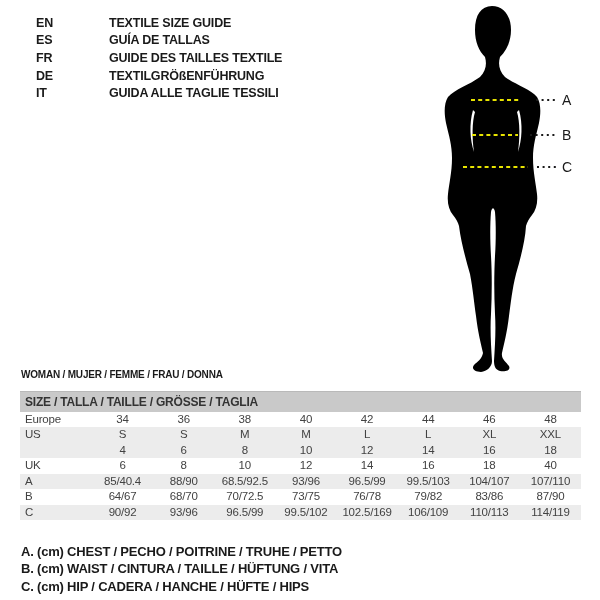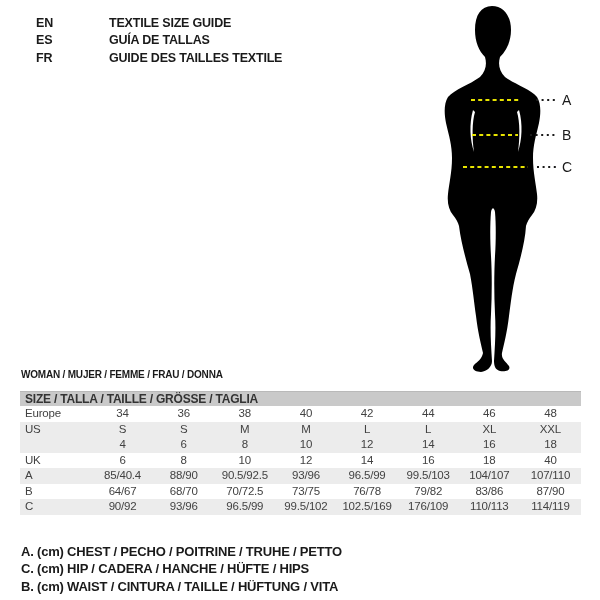--- a/index.html
+++ b/index.html
@@ -16,21 +16,21 @@
   
   .figure-area { position: absolute; left: 400px; top: 0; width: 200px; height: 380px; }
   .figure-area svg { display: block; }
   .marker-letter { font-family: "Liberation Sans", sans-serif; font-size: 14px; fill: #1a1a1a; }
 
   
   .section-title { position: absolute; left: 21px; top: 369px; font-size: 10px; font-weight: 700; letter-spacing: -0.2px; white-space: nowrap; }
 
   
   .size-table { position: absolute; left: 20px; top: 391px; width: 561px; border-collapse: collapse; table-layout: fixed; }
-  .size-table thead th { background: var(--header-bg, #c9c9c9); border-top: 1px solid #b9b9b9; text-align: left; font-size: 12px; font-weight: 700; color: #333; height: 14px; padding: 0 0 0 5px; letter-spacing: -0.2px; white-space: nowrap; }
+  .size-table thead th { background: var(--header-bg, #c9c9c9); border-top: 1px solid #b9b9b9; text-align: left; font-size: 12px; font-weight: 700; color: #333; height: 20px; padding: 0 0 0 5px; letter-spacing: -0.2px; white-space: nowrap; }
   .size-table td { height: 15.5px; line-height: 15.5px; font-size: 11.5px; color: #424242; text-align: center; padding: 0; letter-spacing: -0.2px; white-space: nowrap; }
   .size-table td.label-cell { text-align: left; padding-left: 5px; }
   .size-table tr.shaded { background: var(--stripe-bg, #ececec); }
   .col-label { width: 72px; }
 
   
   .legend { position: absolute; left: 21px; top: 543px; }
   .legend-line { height: 17.4px; line-height: 17.4px; font-size: 13px; font-weight: 700; letter-spacing: -0.2px; white-space: nowrap; }
 </style>
 </head>
@@ -43,20 +43,28 @@
         <span class="lang-code">EN</span>
         <span class="lang-title">TEXTILE SIZE GUIDE</span>
       </div>
       <div class="lang-row">
         <span class="lang-code">ES</span>
         <span class="lang-title">GUÍA DE TALLAS</span>
       </div>
       <div class="lang-row">
         <span class="lang-code">FR</span>
         <span class="lang-title">GUIDE DES TAILLES TEXTILE</span>
+      </div>
+      <div class="lang-row">
+        <span class="lang-code">DE</span>
+        <span class="lang-title">TEXTILGRÖßENFÜHRUNG</span>
+      </div>
+      <div class="lang-row">
+        <span class="lang-code">IT</span>
+        <span class="lang-title">GUIDA ALLE TAGLIE TESSILI</span>
       </div>
     </div>
 
   <div class="figure-area">
     <svg width="200" height="380" viewBox="400 0 200 380">
       <path class="silhouette" fill="#000000" d="
         M 492 6
         C 503 6 511 15 511 30
         C 511 42 506 51 500 57
         C 498 64 499 71 505 77
@@ -165,21 +173,21 @@
           <td class="value-cell">12</td>
           <td class="value-cell">14</td>
           <td class="value-cell">16</td>
           <td class="value-cell">18</td>
           <td class="value-cell">40</td>
         </tr>
         <tr class="shaded">
           <td class="label-cell">A</td>
           <td class="value-cell">85/40.4</td>
           <td class="value-cell">88/90</td>
-          <td class="value-cell">90.5/92.5</td>
+          <td class="value-cell">68.5/92.5</td>
           <td class="value-cell">93/96</td>
           <td class="value-cell">96.5/99</td>
           <td class="value-cell">99.5/103</td>
           <td class="value-cell">104/107</td>
           <td class="value-cell">107/110</td>
         </tr>
         <tr>
           <td class="label-cell">B</td>
           <td class="value-cell">64/67</td>
           <td class="value-cell">68/70</td>
@@ -190,26 +198,26 @@
           <td class="value-cell">83/86</td>
           <td class="value-cell">87/90</td>
         </tr>
         <tr class="shaded">
           <td class="label-cell">C</td>
           <td class="value-cell">90/92</td>
           <td class="value-cell">93/96</td>
           <td class="value-cell">96.5/99</td>
           <td class="value-cell">99.5/102</td>
           <td class="value-cell">102.5/169</td>
-          <td class="value-cell">176/109</td>
+          <td class="value-cell">106/109</td>
           <td class="value-cell">110/113</td>
           <td class="value-cell">114/119</td>
         </tr>
       </tbody>
   </table>
 
   <div class="legend" id="legend">
       <div class="legend-line">A. (cm) CHEST / PECHO / POITRINE / TRUHE / PETTO</div>
+      <div class="legend-line">B. (cm) WAIST / CINTURA / TAILLE / HÜFTUNG / VITA</div>
       <div class="legend-line">C. (cm) HIP / CADERA / HANCHE / HÜFTE / HIPS</div>
-      <div class="legend-line">B. (cm) WAIST / CINTURA / TAILLE / HÜFTUNG / VITA</div>
     </div>
 
 </div>
 
 </body></html>

